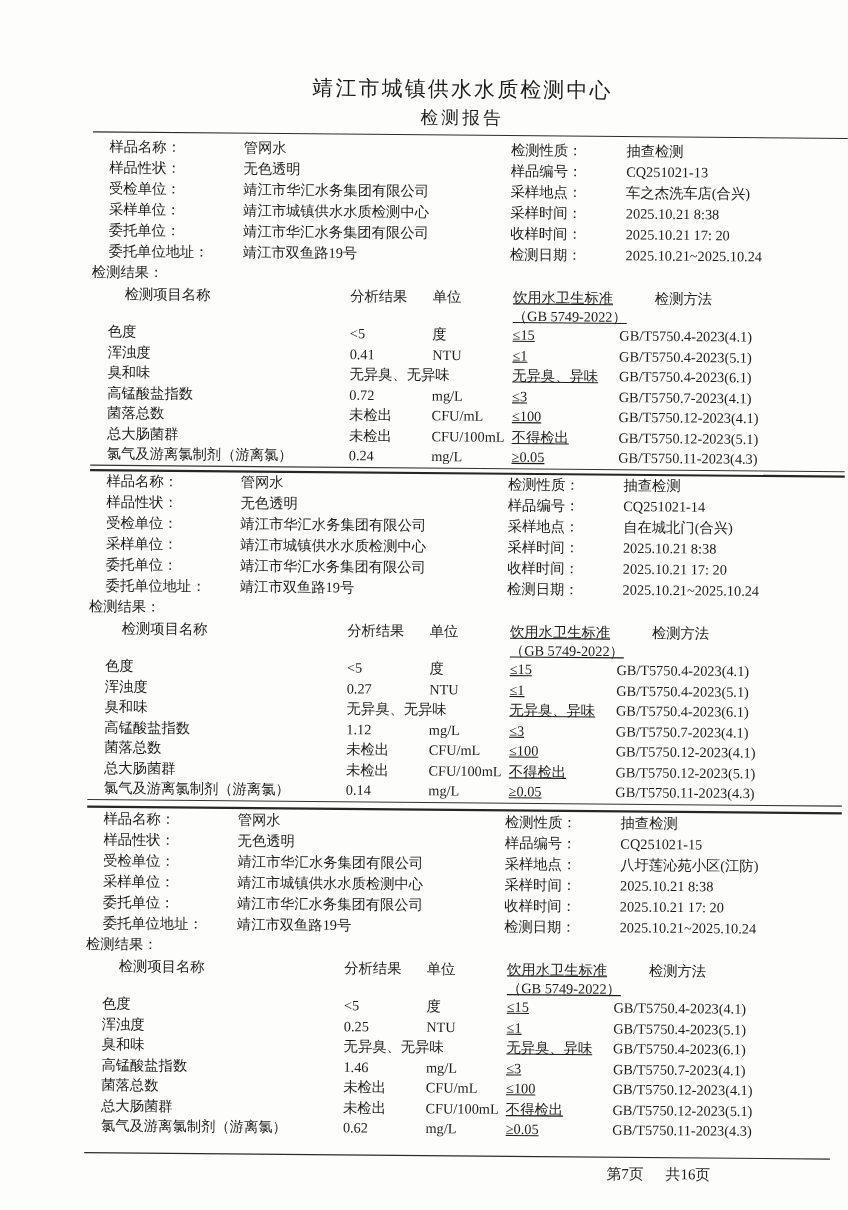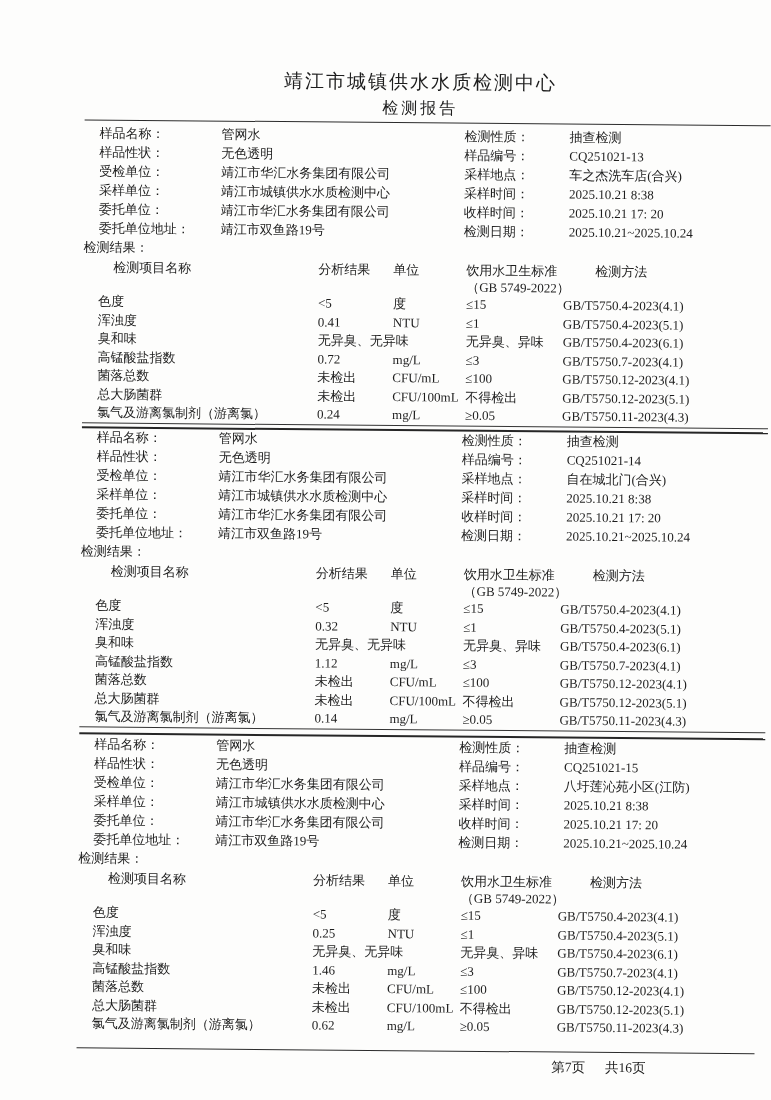--- a/index.html
+++ b/index.html
@@ -23,21 +23,21 @@
   .results{height:19px;line-height:19px;}
   .rtable{border-bottom:1.2px solid #333;}
   .s3 .rtable{border-bottom:none;}
   .thead{display:flex;margin-top:2px;}
   .th-l{height:17px;line-height:17px;white-space:nowrap;}
   .trow{display:flex;height:18.5px;line-height:18.5px;white-space:nowrap;}
   .c1{width:235px;padding-left:15px;box-sizing:border-box;}
   .hc1{width:235px;padding-left:30px;box-sizing:border-box;}
   .c2,.hc2{width:70px;}
   .c3,.hc3{width:75px;padding-left:5px;box-sizing:border-box;}
-  .c4,.hc4{width:100px;padding-left:3px;box-sizing:border-box;}
+  .c4,.hc4{width:100px;padding-left:3px;box-sizing:border-box;text-decoration:underline;}
   .c5,.hc5{flex:1;}
   .hc5{padding-left:32px;box-sizing:border-box;}
   .sep{position:absolute;left:85px;right:0;border-top:2.5px solid #262626;}
   .sep-a{top:429px}.sep-b{top:735px}
   .footer-rule{position:absolute;top:1050px;left:85px;right:8px;border-top:1.6px solid #2b2b2b;}
   .footer{position:absolute;top:1056px;left:560px;display:flex;gap:20px;font-size:13.5px;line-height:19px;align-items:center;}
 </style>
 </head>
 <body>
 
@@ -239,21 +239,21 @@
       </div>
       <div class="trow">
             <span class="c1">色度</span>
             <span class="c2">&lt;5</span>
             <span class="c3">度</span>
             <span class="c4">≤15</span>
             <span class="c5">GB/T5750.4-2023(4.1)</span>
           </div>
       <div class="trow">
             <span class="c1">浑浊度</span>
-            <span class="c2">0.32</span>
+            <span class="c2">0.27</span>
             <span class="c3">NTU</span>
             <span class="c4">≤1</span>
             <span class="c5">GB/T5750.4-2023(5.1)</span>
           </div>
       <div class="trow">
             <span class="c1">臭和味</span>
             <span class="c2">无异臭、无异味</span>
             <span class="c3"></span>
             <span class="c4">无异臭、异味</span>
             <span class="c5">GB/T5750.4-2023(6.1)</span>

